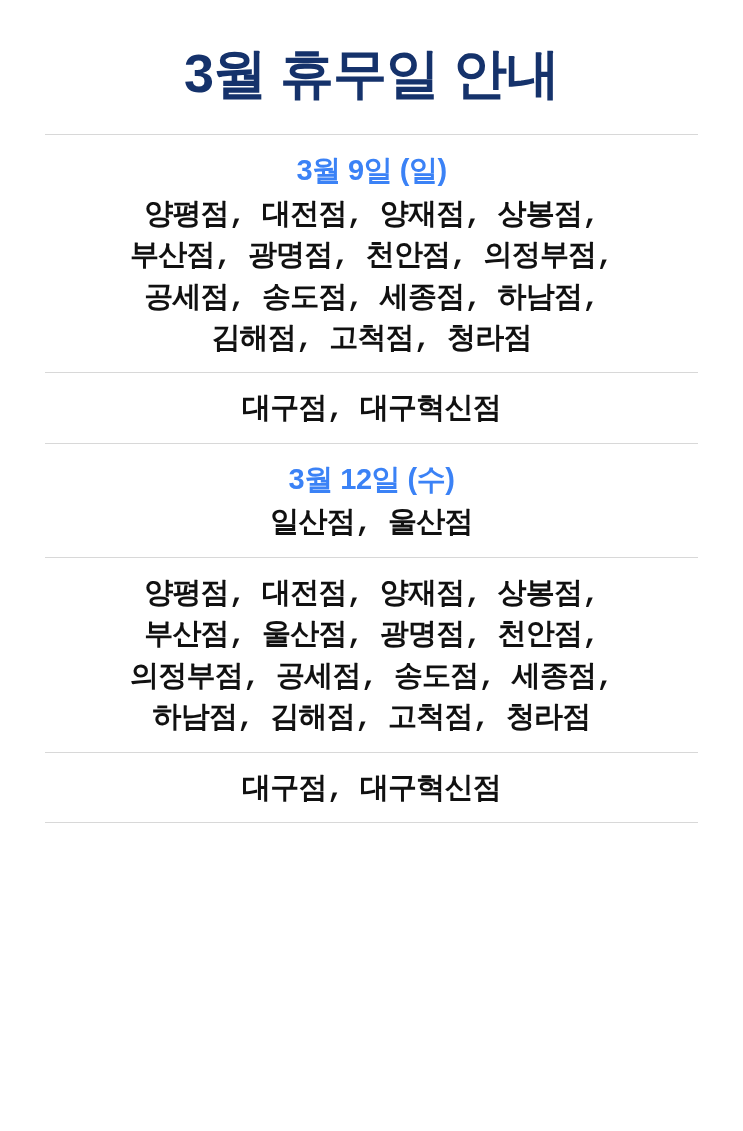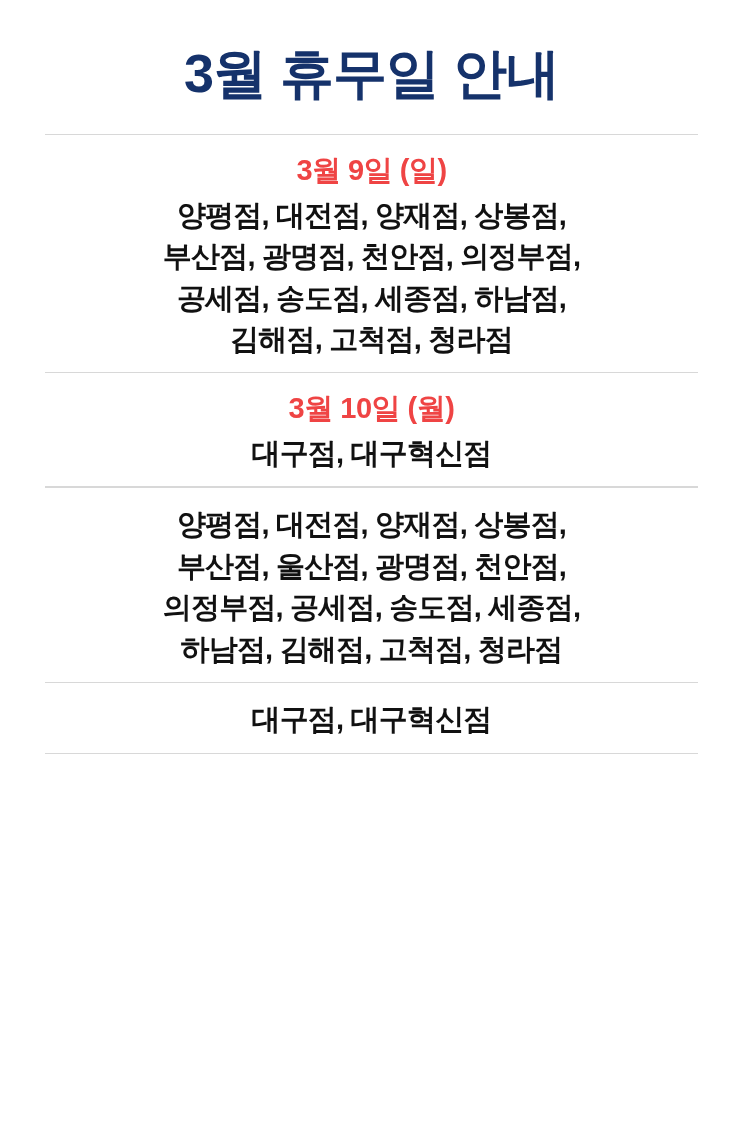--- a/index.html
+++ b/index.html
@@ -47,32 +47,33 @@
   }
   .section {
     width: 653px;
     box-sizing: border-box;
     text-align: center;
     padding: 14px 0 12px 0;
   }
   .section-date {
     font-size: 29px;
     font-weight: bold;
-    color: #ef4444;
+    color: #3b82f6;
     line-height: 1.5;
     letter-spacing: -0.5px;
   }
   .section-stores {
     font-size: 29px;
     font-weight: bold;
     color: #111111;
     line-height: 1.43;
     letter-spacing: -0.8px;
     margin-top: 2px;
     white-space: pre-line;
+    font-family: Liberation Mono, monospace;
   }
 </style>
 </head>
 <body>
 
 <div class="page">
 
   <div class="page-title">3월 휴무일 안내</div>
 
   <div class="sections">
@@ -81,25 +82,28 @@
     <div class="section">
       <div class="section-date">3월 9일 (일)</div>
       <div class="section-stores">양평점, 대전점, 양재점, 상봉점,
 부산점, 광명점, 천안점, 의정부점,
 공세점, 송도점, 세종점, 하남점,
 김해점, 고척점, 청라점</div>
     </div>
 
     <hr class="divider">
     <div class="section">
-      <div class="section-date">3월 10일 (월)</div>
       <div class="section-stores">대구점, 대구혁신점</div>
     </div>
 
     <hr class="divider">
+    <div class="section">
+      <div class="section-date">3월 12일 (수)</div>
+      <div class="section-stores">일산점, 울산점</div>
+    </div>
 
     <hr class="divider">
     <div class="section">
       <div class="section-stores">양평점, 대전점, 양재점, 상봉점,
 부산점, 울산점, 광명점, 천안점,
 의정부점, 공세점, 송도점, 세종점,
 하남점, 김해점, 고척점, 청라점</div>
     </div>
 
     <hr class="divider">

